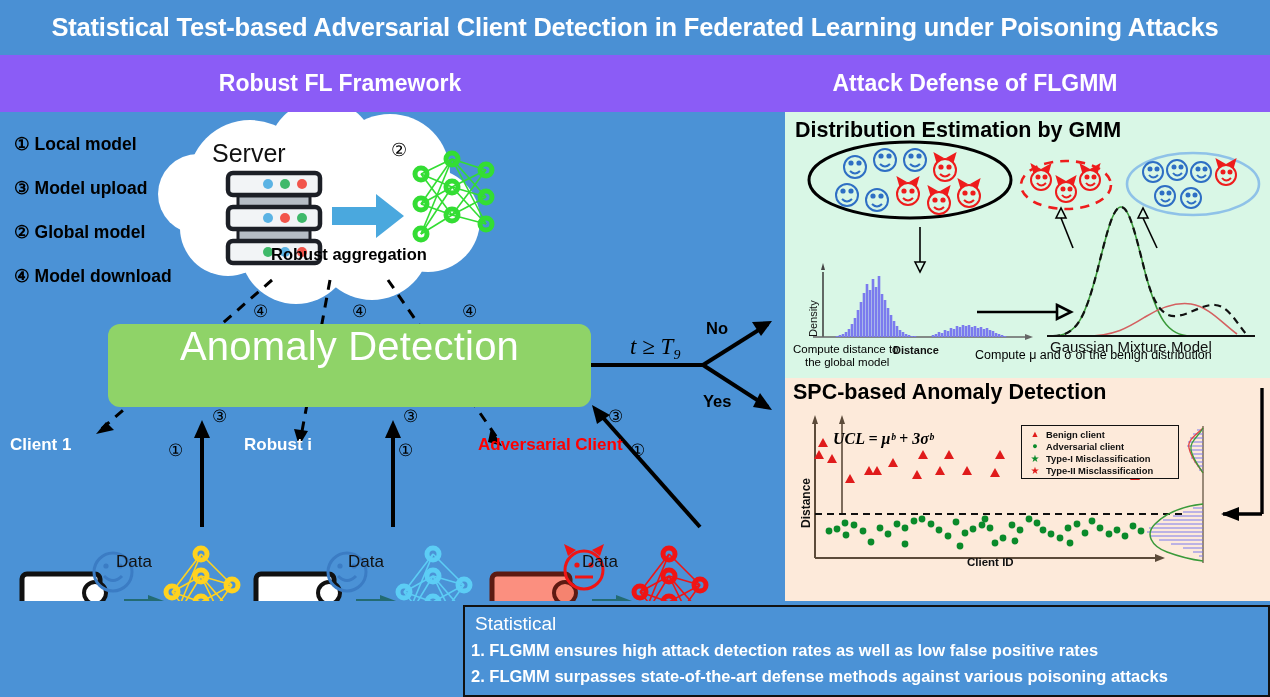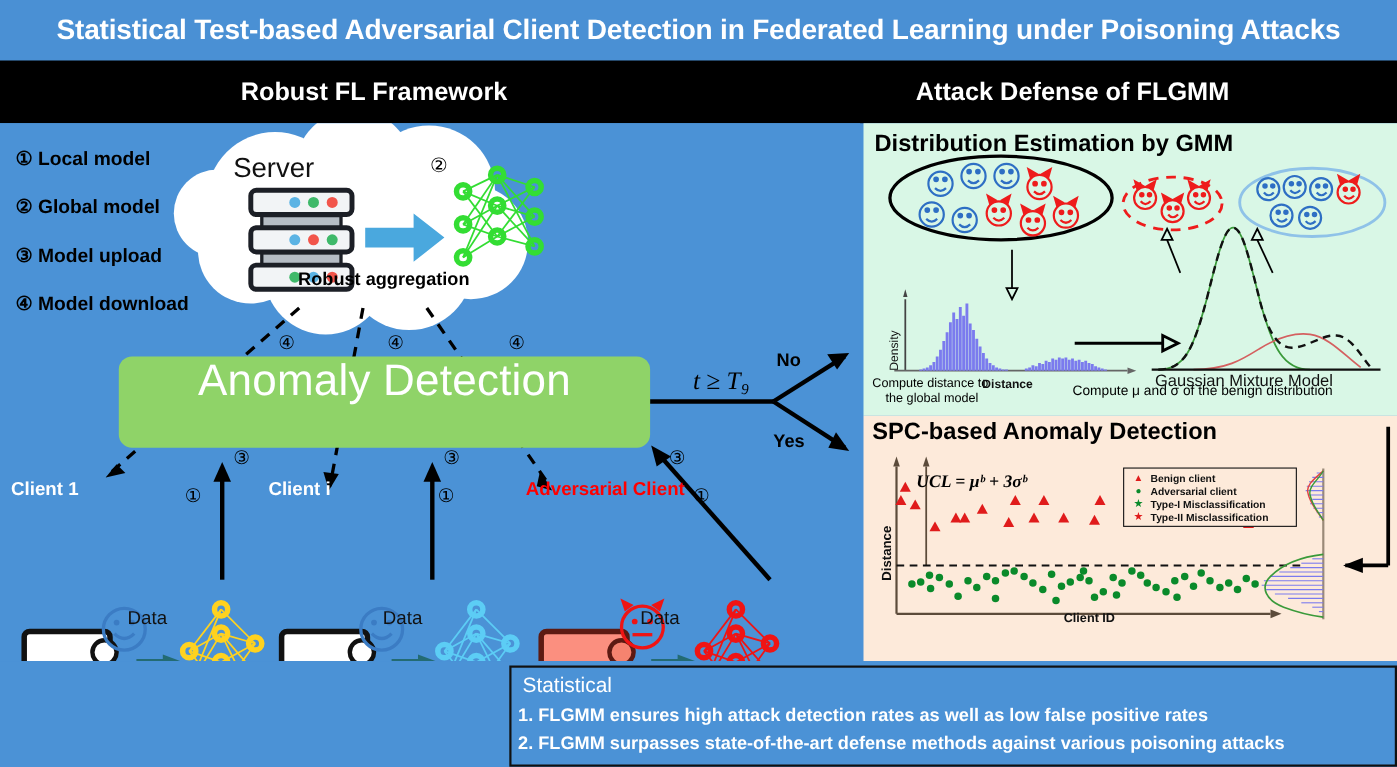--- a/index.html
+++ b/index.html
@@ -5,21 +5,21 @@
   html,body{margin:0;padding:0;}
   body{width:1270px;height:697px;overflow:hidden;background:#4b92d6;
        font-family:"Liberation Sans",sans-serif;}
   #poster{position:relative;width:1270px;height:697px;background:#4b92d6;}
 
   
   .title-bar{position:absolute;left:0;top:0;width:1270px;height:55px;
     background:#4a90d4;display:flex;align-items:center;justify-content:center;}
   .title-bar span{color:#fff;font-size:25.5px;font-weight:700;letter-spacing:-.2px;
     white-space:nowrap;}
-  .band{position:absolute;left:0;top:55px;width:1270px;height:57px;background:#000000;}
+  .band{position:absolute;left:0;top:55px;width:1270px;height:57px;background:#8b5cf6;}
   .band .b1,.band .b2{position:absolute;top:0;height:57px;display:flex;
     align-items:center;justify-content:center;color:#fff;font-size:23px;font-weight:700;}
   .band .b1{left:0;width:680px;}
   .band .b2{left:680px;width:590px;}
 
   
   .left-panel{position:absolute;left:0;top:112px;width:782px;height:489px;background:#4b92d6;}
   .legend-list{position:absolute;left:14px;top:22px;width:215px;}
   .legend-list .li{font-size:17.5px;font-weight:700;color:#000;margin-bottom:23px;
      white-space:nowrap;}
@@ -78,22 +78,22 @@
 
   <div class="band">
     <div class="b1">Robust FL Framework</div>
     <div class="b2">Attack Defense of FLGMM</div>
   </div>
 
   <div class="left-panel">
 
     <div class="legend-list">
       <div class="li">① Local model</div>
+      <div class="li">③ Model upload</div>
       <div class="li">② Global model</div>
-      <div class="li">③ Model upload</div>
       <div class="li">④ Model download</div>
     </div>
 
     <svg class="ov" width="782" height="489">
 
       <g>
         <circle cx="250" cy="70" r="62" fill="#fff"></circle>
         <circle cx="322" cy="42" r="54" fill="#fff"></circle>
         <circle cx="390" cy="62" r="60" fill="#fff"></circle>
         <circle cx="428" cy="108" r="52" fill="#fff"></circle>
@@ -410,21 +410,21 @@
 
     <div class="anomaly-box">
       <span>Anomaly Detection</span>
     </div>
 
     <div class="tg">t ≥ T₉</div>
     <div class="no-lbl">No</div>
     <div class="yes-lbl">Yes</div>
 
     <div class="cl-lbl" style="left:10px;top:323px;">Client 1</div>
-    <div class="cl-lbl" style="left:244px;top:323px;">Client i</div>
+    <div class="cl-lbl" style="left:244px;top:323px;">Robust i</div>
     <div class="adv-lbl" style="left:478px;top:323px;">Adversarial Client</div>
 
     <div style="position:absolute;left:168px;top:328px;font-size:17px;color:#000;">①</div>
     <div style="position:absolute;left:398px;top:328px;font-size:17px;color:#000;">①</div>
     <div style="position:absolute;left:630px;top:328px;font-size:17px;color:#000;">①</div>
 
     <div style="position:absolute;left:212px;top:294px;font-size:17px;color:#000;">③</div>
     <div style="position:absolute;left:403px;top:294px;font-size:17px;color:#000;">③</div>
     <div style="position:absolute;left:608px;top:294px;font-size:17px;color:#000;">③</div>
 

